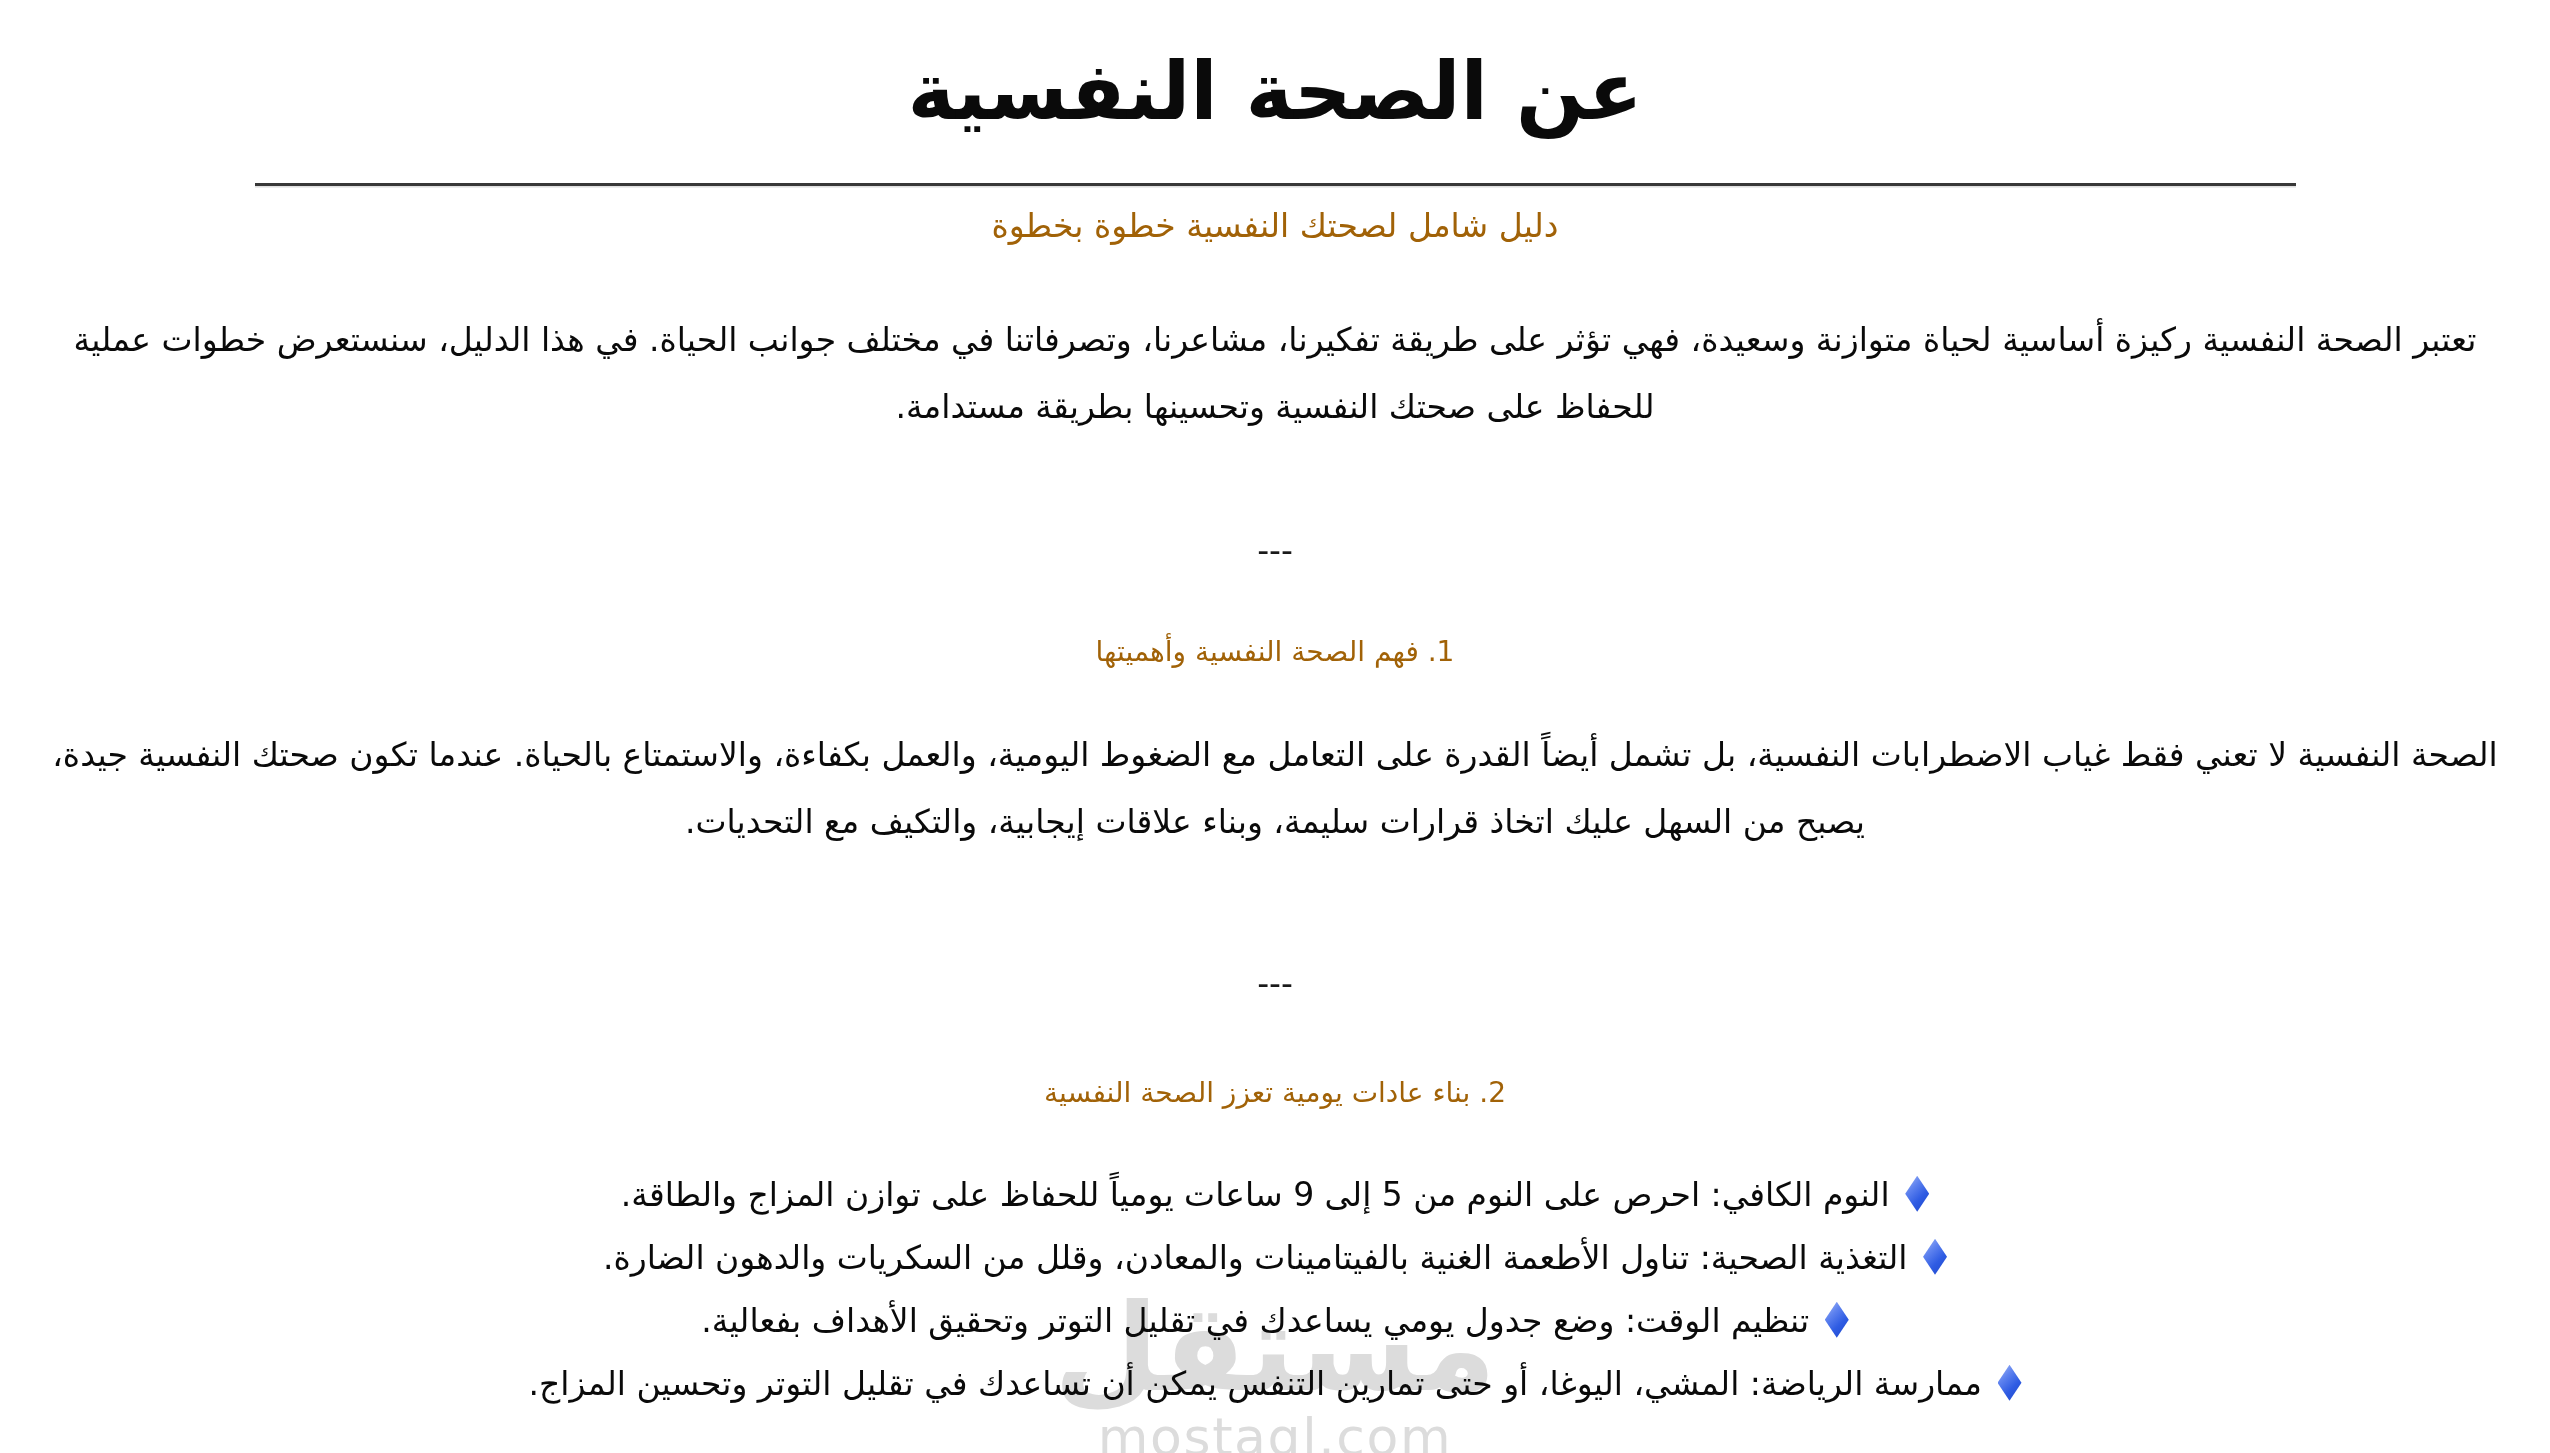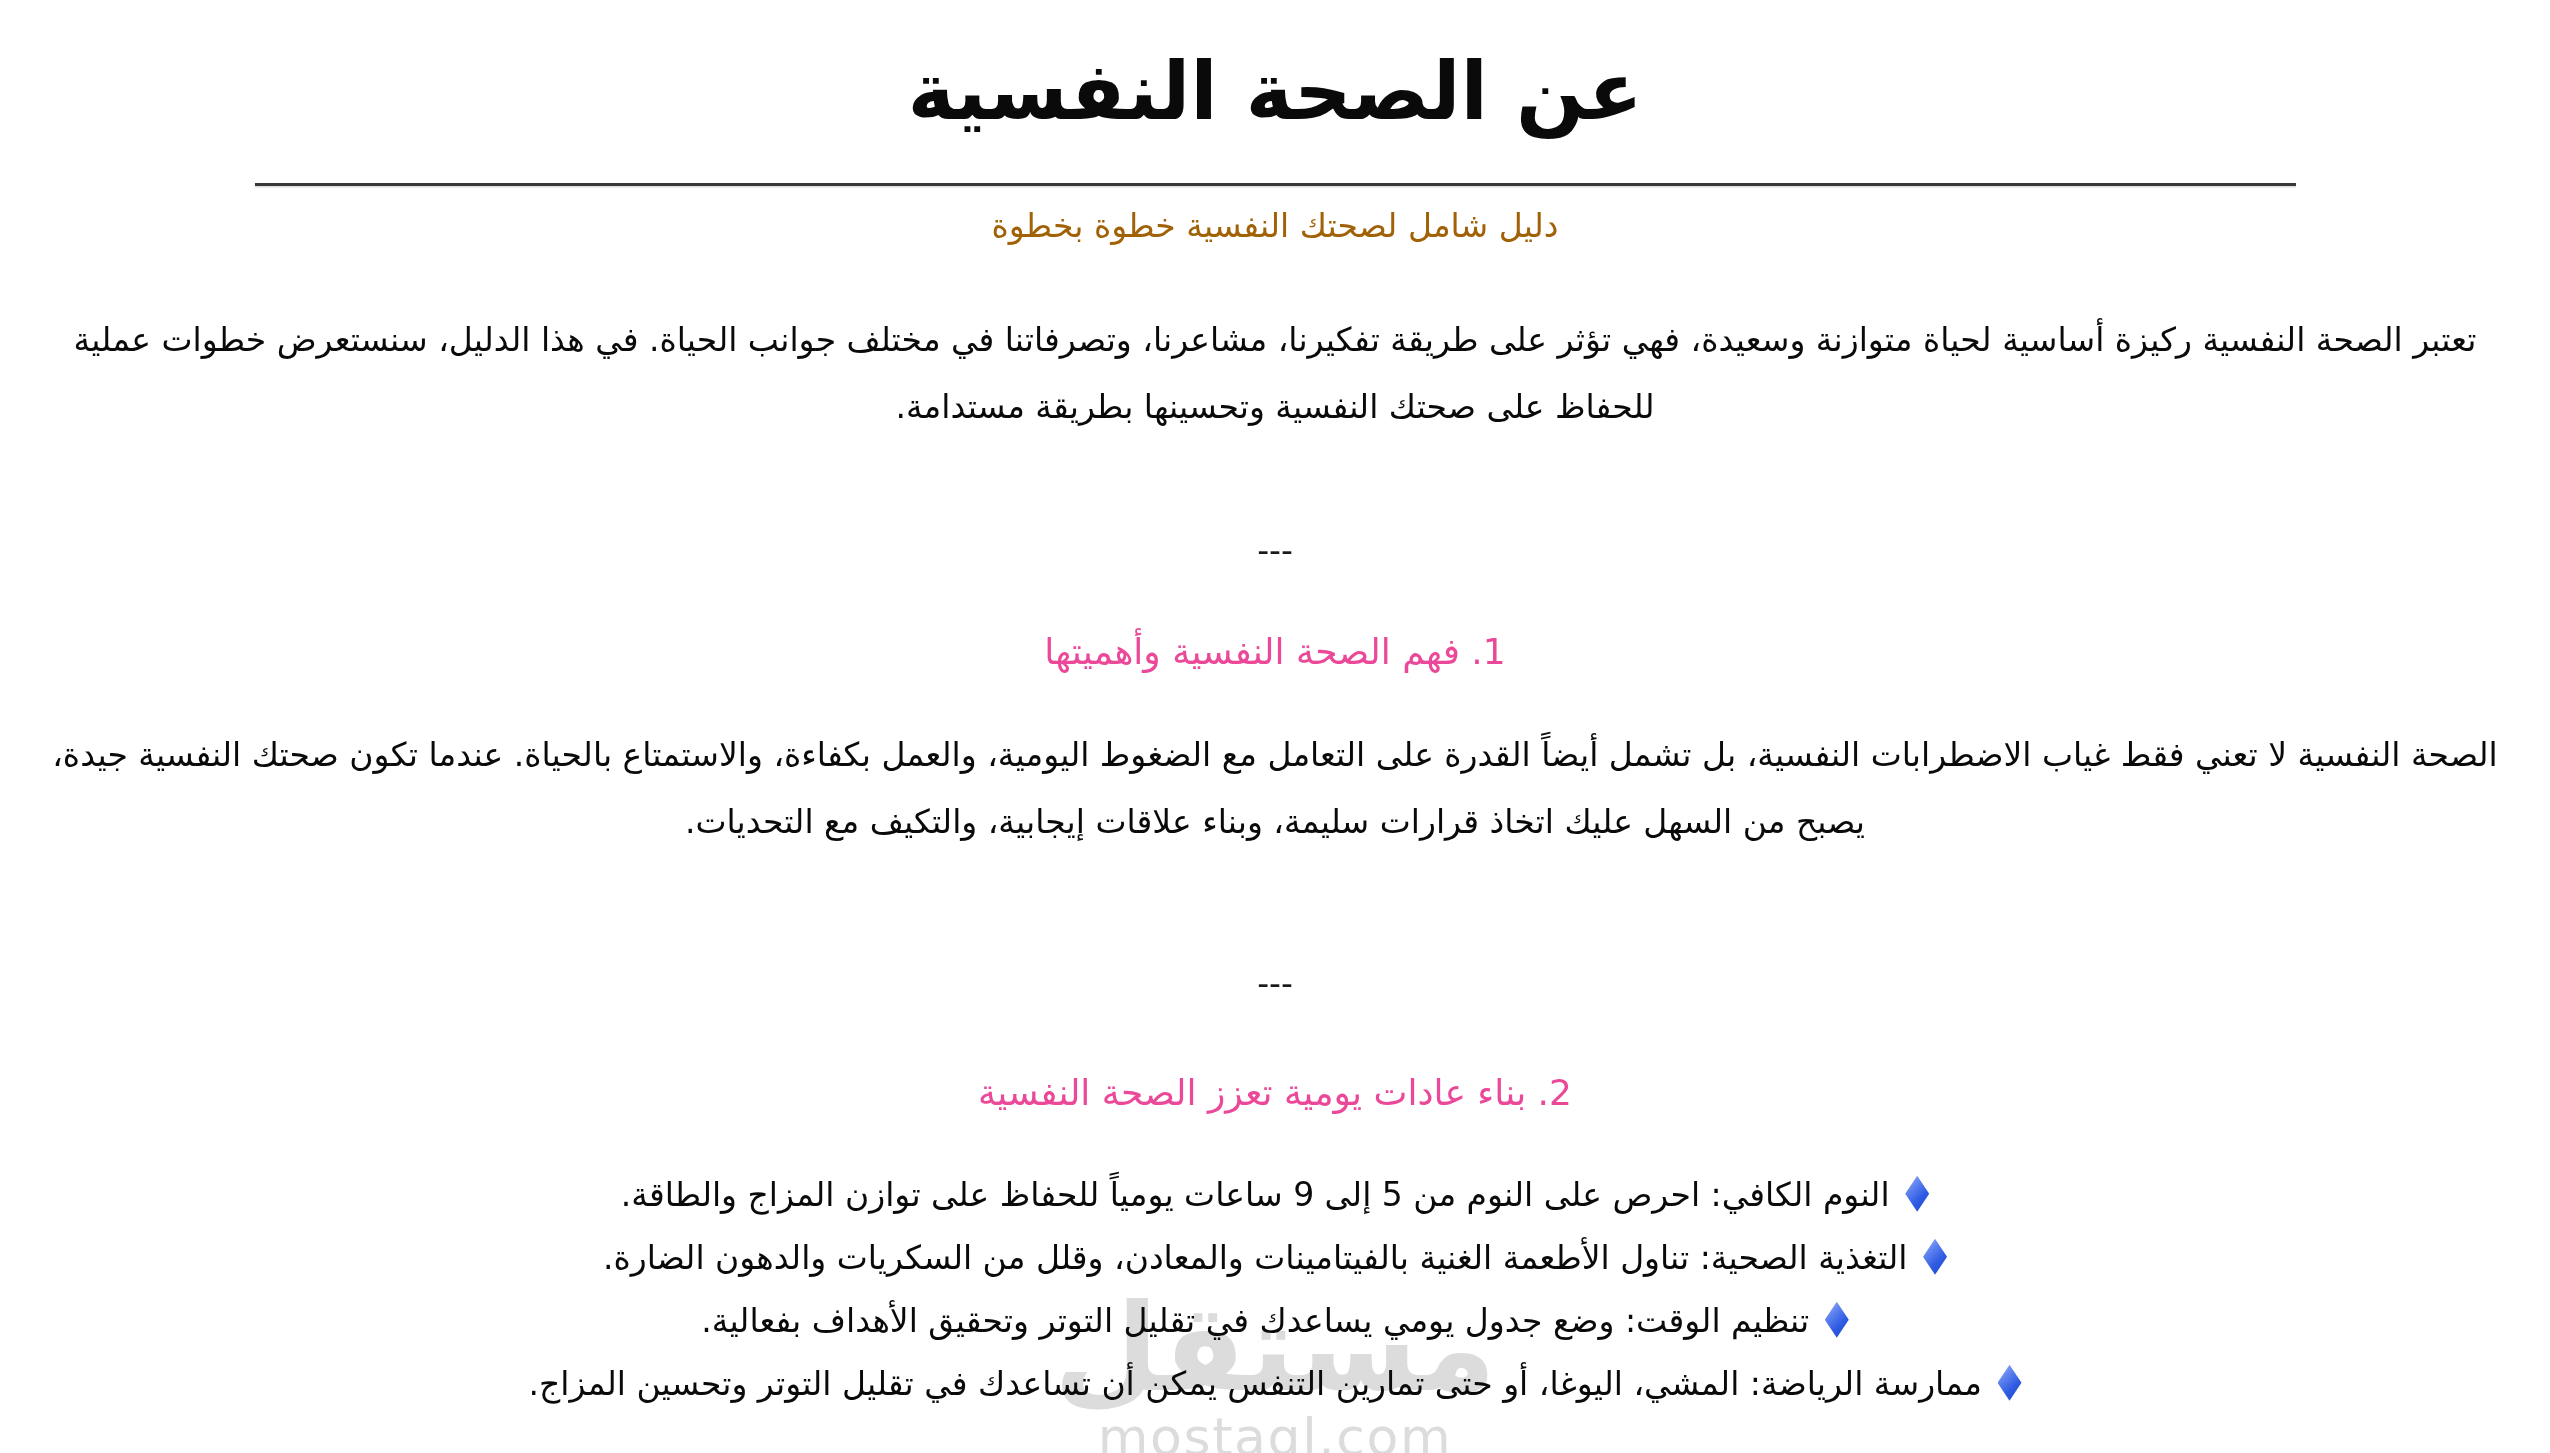--- a/index.html
+++ b/index.html
@@ -55,24 +55,24 @@
   .separator {
     margin: 0;
     font-size: 33px;
     line-height: 39px;
     color: #1a1a1a;
   }
   .separator-1 { margin-top: 91px; }
   .separator-2 { margin-top: 109px; }
   .section-heading {
     margin: 0;
-    font-size: 36px;
+    font-size: 28px;
     font-weight: 400;
     line-height: 63px;
-    color: #ec4899;
+    color: #a16207;
   }
   .section-heading-1 { margin-top: 50px; }
   .section-heading-2 { margin-top: 58px; }
   .bullet-list { margin-top: 39px; }
   .bullet-line {
     margin: 0;
     font-size: 33px;
     line-height: 63px;
     color: #0a0a0a;
   }

